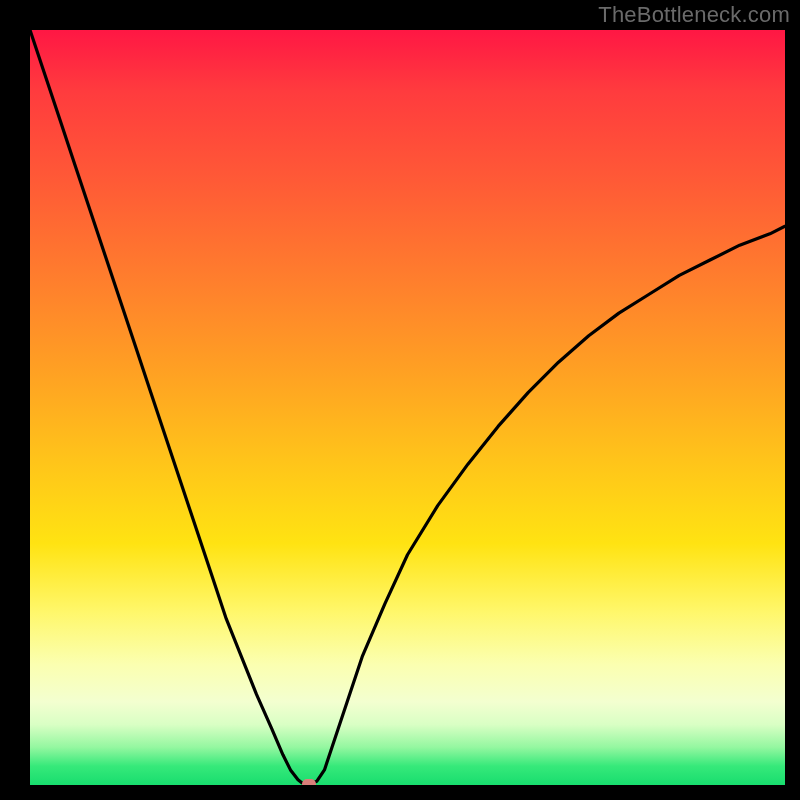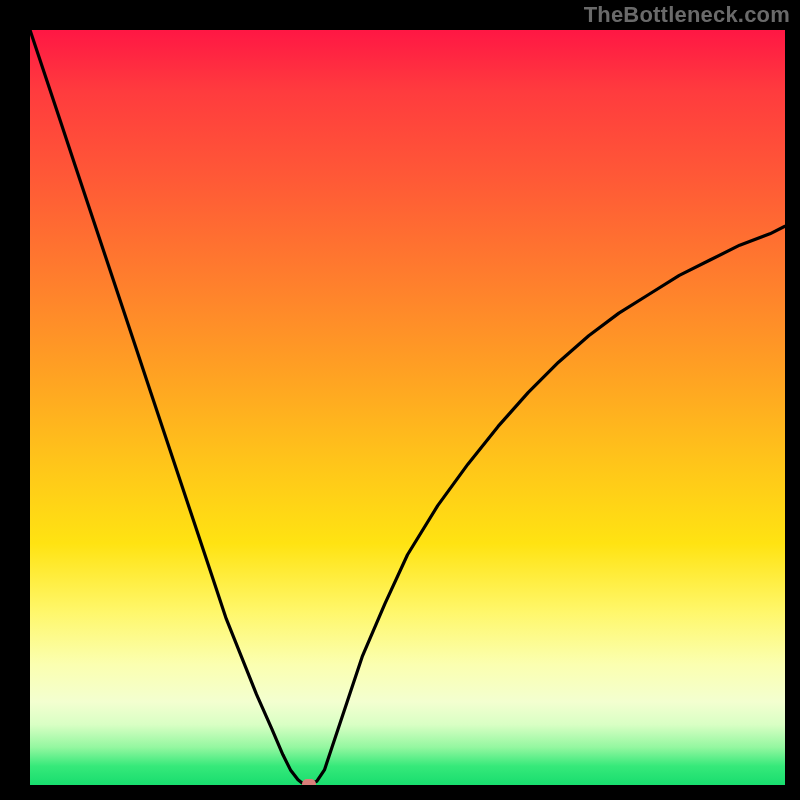--- a/index.html
+++ b/index.html
@@ -16,21 +16,21 @@
     width: 800px;
     height: 800px;
     background: #000;
   }
   .watermark {
     position: absolute;
     top: 2px;
     right: 10px;
     color: #6a6a6a;
     font-size: 22px;
-    font-weight: 700;
+    font-weight: 400;
     letter-spacing: 0.2px;
     z-index: 10;
   }
   .plot-area {
     position: absolute;
     left: 30px;
     top: 30px;
     width: 755px;
     height: 755px;
     overflow: hidden;

